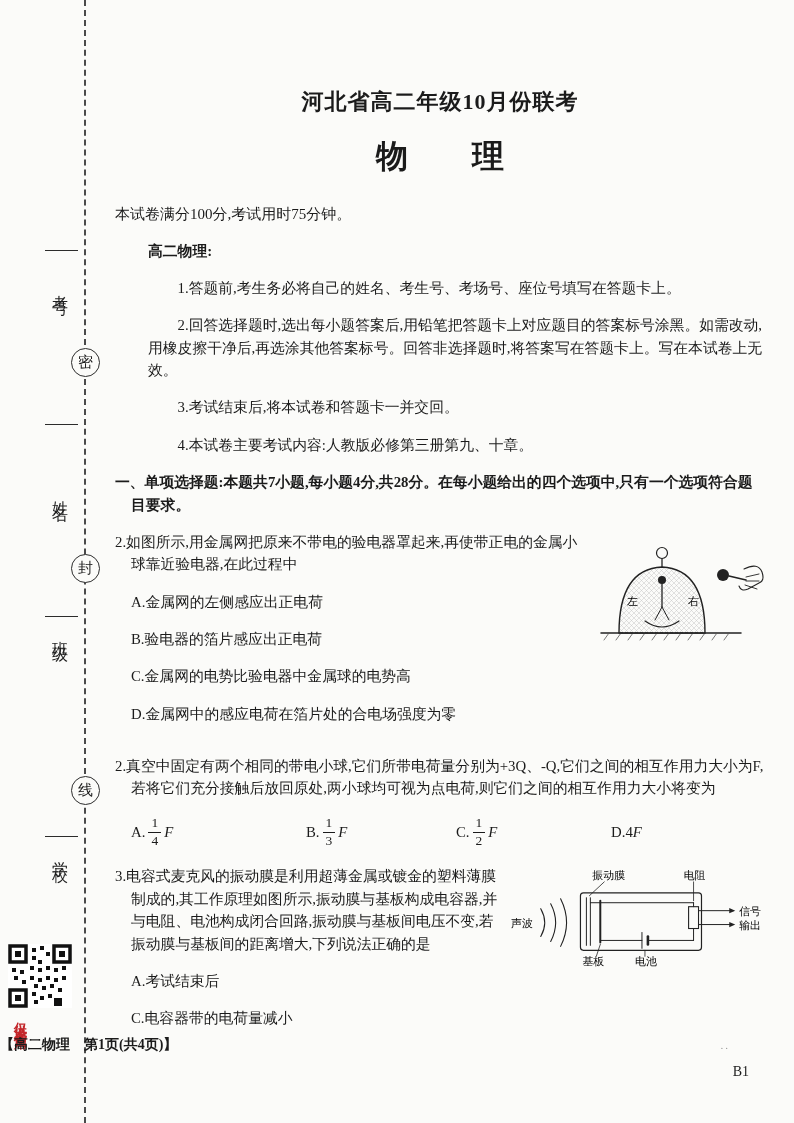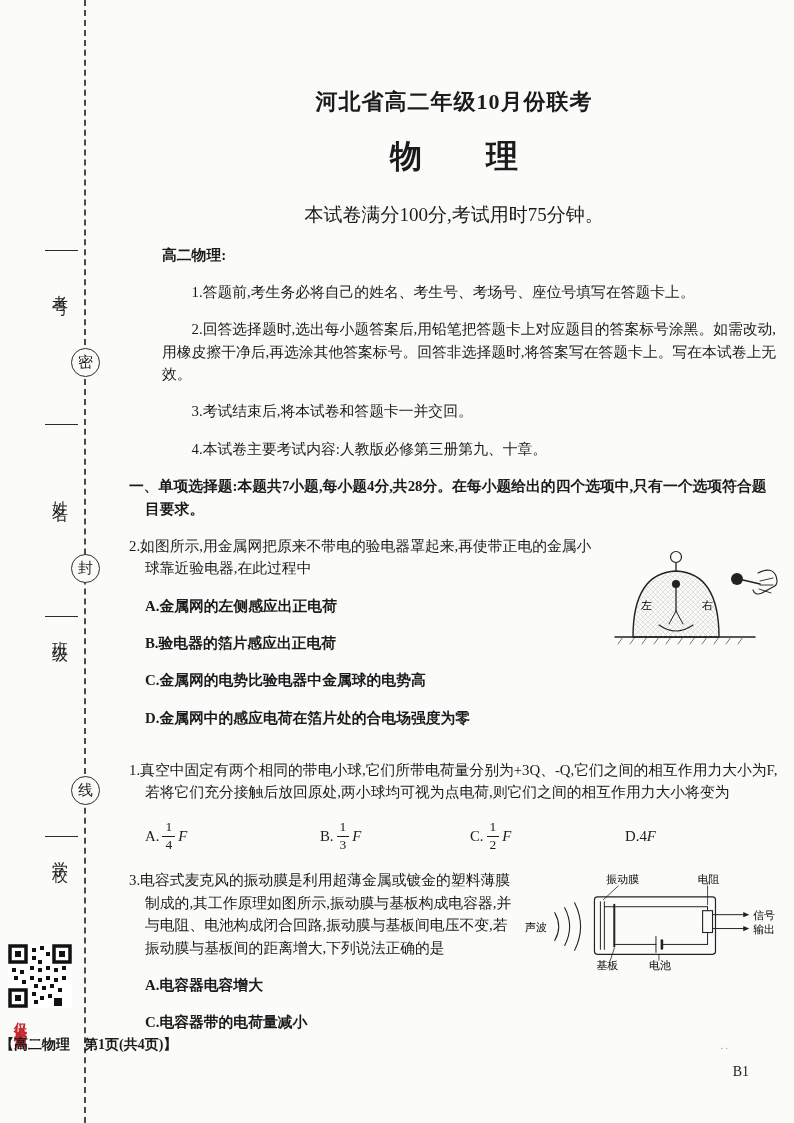--- a/index.html
+++ b/index.html
@@ -12,33 +12,33 @@
   .write-line{position:absolute;left:45px;width:33px;height:0;border-top:1.5px solid #2c2c2c;}
   .seal-label{position:absolute;left:49px;writing-mode:vertical-rl;text-orientation:upright;
               font-size:16px;letter-spacing:6px;color:#1d1d1d;}
   .seal-circle{position:absolute;left:71px;width:27px;height:27px;border:1.5px solid #2c2c2c;border-radius:50%;
                background:#fbfbf9;font-size:15px;line-height:27px;text-align:center;}
   .qr{position:absolute;left:8px;top:944px;width:64px;height:64px;}
   .qr-caption{position:absolute;left:11px;top:1012px;writing-mode:vertical-rl;text-orientation:upright;
               color:#c3272b;font-size:13px;letter-spacing:3px;font-weight:bold;}
 
   
-  .main{position:absolute;left:129px;top:0;width:650px;}
+  .main{position:absolute;left:115px;top:0;width:650px;}
   .title{margin-top:88px;text-align:center;font-size:22px;line-height:28px;font-weight:bold;letter-spacing:1px;}
   .subject{margin-top:19px;text-align:center;font-size:32px;line-height:42px;font-weight:bold;}
-  .exam-info{margin-top:22px;text-align:center;font-size:19px;line-height:21px;}
+  .exam-info{margin-top:22px;text-align:left;font-size:15px;line-height:21px;}
   .notes{margin-left:33px;margin-top:12px;font-size:14.8px;line-height:22.5px;}
   .notes-head{font-weight:bold;}
   .note{text-indent:2em;}
   .sec-head{margin-top:12px;font-size:14.8px;line-height:22.5px;font-weight:bold;
             padding-left:16px;text-indent:-16px;}
   .qblock{margin-top:3px;font-size:14.8px;line-height:22.5px;}
   .qblock::after{content:"";display:block;clear:both;}
   .stem{padding-left:16px;text-indent:-16px;}
-  .opt{padding-left:16px;font-weight:bold;}
+  .opt{padding-left:16px;}
   .fig{float:right;}
   .fig svg{display:block;width:100%;height:auto;}
   .fig1{width:176px;margin:2px 0 2px 8px;}
   .fig3{width:256px;margin:2px 0 2px 6px;}
   .q2-opts{display:flex;align-items:center;padding-left:16px;margin-top:7px;height:36px;}
   .q2-opt{display:flex;align-items:center;}
   .q2-opt:nth-child(1){width:175px;}
   .q2-opt:nth-child(2){width:150px;}
   .q2-opt:nth-child(3){width:155px;}
   .frac{display:inline-flex;flex-direction:column;text-align:center;line-height:1.1;font-size:13.5px;margin:0 3px;}
@@ -163,21 +163,21 @@
         </svg>
       </div>
       <p class="stem">2.如图所示,用金属网把原来不带电的验电器罩起来,再使带正电的金属小球靠近验电器,在此过程中</p>
       <p class="opt">A.金属网的左侧感应出正电荷</p>
       <p class="opt">B.验电器的箔片感应出正电荷</p>
       <p class="opt">C.金属网的电势比验电器中金属球的电势高</p>
       <p class="opt">D.金属网中的感应电荷在箔片处的合电场强度为零</p>
     </div>
 
     <div class="qblock">
-      <p class="stem">1.真空中固定有两个相同的带电小球,它们所带电荷量分别为+3Q、-Q,它们之间的相互作用力大小为F,若将它们充分接触后放回原处,两小球均可视为点电荷,则它们之间的相互作用力大小将变为</p>
+      <p class="stem">2.真空中固定有两个相同的带电小球,它们所带电荷量分别为+3Q、-Q,它们之间的相互作用力大小为F,若将它们充分接触后放回原处,两小球均可视为点电荷,则它们之间的相互作用力大小将变为</p>
       <div class="q2-opts">
         <span class="q2-opt">
           <span>A.</span>
           <span class="frac">
               <span class="num">1</span>
               <span class="den">4</span>
             </span>
           <span class="mvar">F</span>
         </span>
         <span class="q2-opt">
@@ -231,21 +231,21 @@
           <line x1="96" y1="15" x2="81" y2="29" stroke="#222" stroke-width="0.8"></line>
           <text x="176" y="12" font-size="11">电阻</text>
           <line x1="186" y1="15" x2="186" y2="34" stroke="#222" stroke-width="0.8"></line>
           <text x="74" y="99" font-size="11">基板</text>
           <line x1="88" y1="90" x2="92" y2="78" stroke="#222" stroke-width="0.8"></line>
           <text x="127" y="99" font-size="11">电池</text>
           <line x1="137" y1="90" x2="137" y2="84" stroke="#222" stroke-width="0.8"></line>
         </svg>
       </div>
       <p class="stem">3.电容式麦克风的振动膜是利用超薄金属或镀金的塑料薄膜制成的,其工作原理如图所示,振动膜与基板构成电容器,并与电阻、电池构成闭合回路,振动膜与基板间电压不变,若振动膜与基板间的距离增大,下列说法正确的是</p>
-      <p class="opt">A.电容器电容增大</p>
+      <p class="opt">A.考试结束后</p>
       <p class="opt">C.电容器带的电荷量减小</p>
     </div>
 
   </main>
 
   <footer class="footer">
     <span>【高二物理　第1页(共4页)】</span>
     <span class="footer-dots">..</span>
     <span class="footer-right">B1</span>
   </footer>

